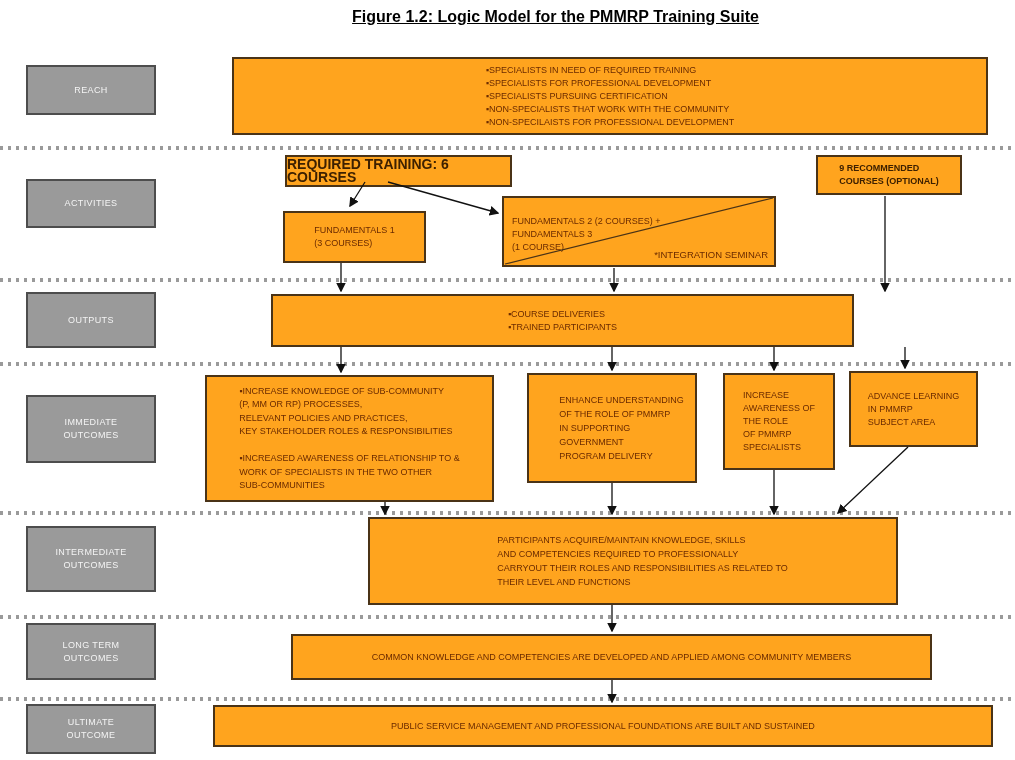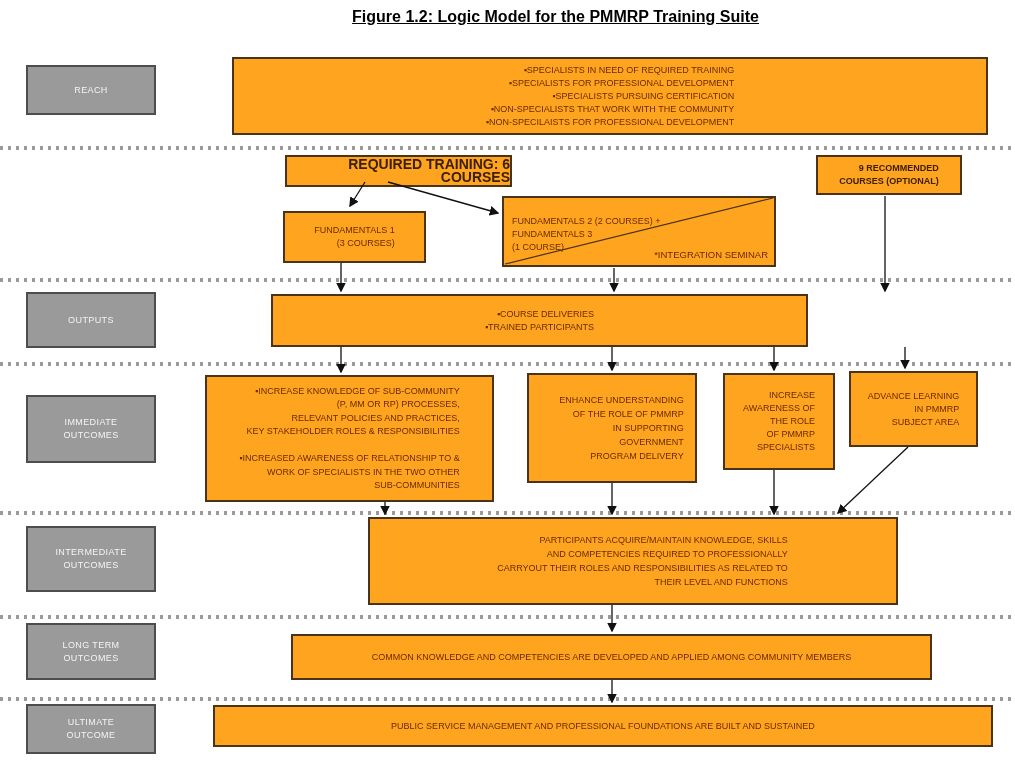--- a/index.html
+++ b/index.html
@@ -17,21 +17,21 @@
   }
   .rowlabel{
     position:absolute;left:26px;width:130px;
     background:#9a9a9a;border:2px solid#4d4d4d;box-sizing:border-box;
     color:#f4f4f4;font-size:9px;letter-spacing:.4px;text-align:center;
     display:flex;align-items:center;justify-content:center;
     white-space:pre-line;line-height:13px;
   }
   .obox{
     position:absolute;background:#ffa41e;border:2px solid #4a3317;box-sizing:border-box;
-    color:#6b2b00;font-size:9px;line-height:13px;text-align:right;
+    color:#6b2b00;font-size:9px;line-height:13px;text-align:left;
     display:flex;align-items:center;justify-content:center;
     white-space:pre-line;
   }
   .obox.bold{font-weight:bold;color:#3d2000;}
   .obox.left{align-items:flex-start;justify-content:flex-start;text-align:left;padding:4px 8px;display:block;}
   .seminar{
     position:absolute;right:6px;bottom:4px;font-size:9.5px;color:#6b2b00;text-align:right;
   }
   .arrows{position:absolute;left:0;top:0;z-index:6;pointer-events:none;}
   .lh14{line-height:14px;padding-left:19px;}
@@ -44,20 +44,21 @@
   <div class="title">Figure 1.2: Logic Model for the PMMRP Training Suite</div>
 
   <div class="sep" style="top:146px"></div>
   <div class="sep" style="top:278px"></div>
   <div class="sep" style="top:362px"></div>
   <div class="sep" style="top:511px"></div>
   <div class="sep" style="top:615px"></div>
   <div class="sep" style="top:697px"></div>
 
   <div class="rowlabel" style="top:65px;height:50px">REACH</div>
+  <div class="rowlabel" style="top:179px;height:49px">ACTIVITIES</div>
   <div class="rowlabel" style="top:292px;height:56px">OUTPUTS</div>
   <div class="rowlabel" style="top:395px;height:68px">IMMEDIATE
 OUTCOMES</div>
   <div class="rowlabel" style="top:526px;height:66px">INTERMEDIATE
 OUTCOMES</div>
   <div class="rowlabel" style="top:623px;height:57px">LONG TERM
 OUTCOMES</div>
   <div class="rowlabel" style="top:704px;height:50px">ULTIMATE
 OUTCOME</div>
 
@@ -72,21 +73,21 @@
 (3 COURSES)</div>
   <div class="obox left" style="left:502px;top:196px;width:274px;height:71px">
     <span style="white-space:pre-line">FUNDAMENTALS 2 (2 COURSES) +
 FUNDAMENTALS 3
 (1 COURSE)</span>
     <span class="seminar">*INTEGRATION SEMINAR</span>
   </div>
   <div class="obox bold" style="left:816px;top:155px;width:146px;height:40px">9 RECOMMENDED
 COURSES (OPTIONAL)</div>
 
-  <div class="obox" style="left:271px;top:294px;width:537px;height:53px">▪COURSE DELIVERIES
+  <div class="obox" style="left:271px;top:294px;width:583px;height:53px">▪COURSE DELIVERIES
 ▪TRAINED PARTICIPANTS</div>
 
   <div class="obox" style="left:205px;top:375px;width:289px;height:127px;line-height:13.5px">▪INCREASE KNOWLEDGE OF SUB-COMMUNITY
 (P, MM OR RP) PROCESSES,
 RELEVANT POLICIES AND PRACTICES,
 KEY STAKEHOLDER ROLES &amp; RESPONSIBILITIES
 
 ▪INCREASED AWARENESS OF RELATIONSHIP TO &amp;
 WORK OF SPECIALISTS IN THE TWO OTHER
 SUB-COMMUNITIES</div>

